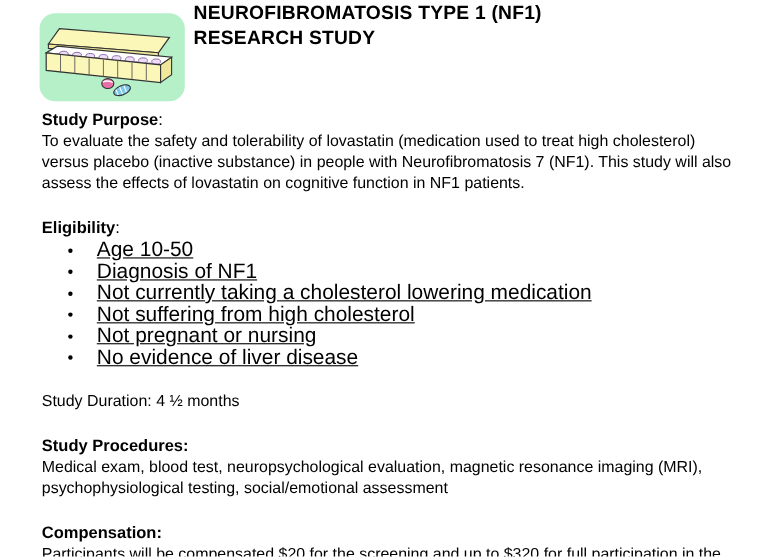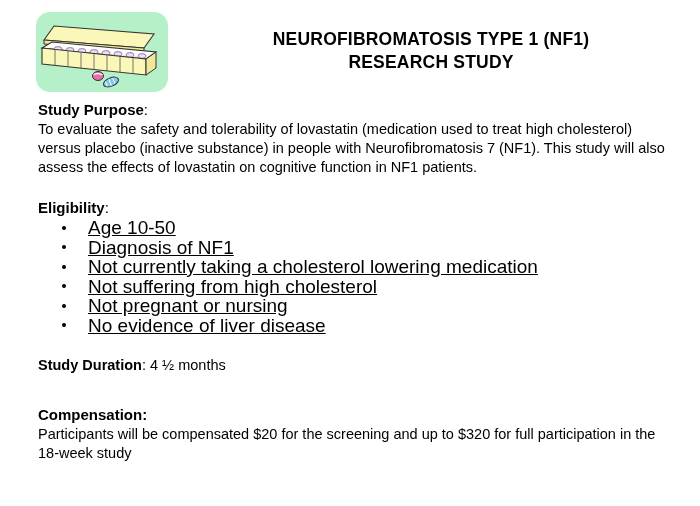--- a/index.html
+++ b/index.html
@@ -34,23 +34,23 @@
     height: 80px;
     background: #b5f0c9;
     border-radius: 14px;
     overflow: hidden;
   }
   .clipart svg { display: block; }
 
   .title-block {
     position: absolute;
     left: 176px;
-    top: 28px;
+    top: 0;
     width: 510px;
-    text-align: center;
+    text-align: left;
   }
   .title-line {
     font-size: 17.5px;
     font-weight: bold;
     letter-spacing: 0.2px;
     line-height: 23px;
     white-space: nowrap;
   }
 
   
@@ -74,21 +74,21 @@
     font-size: 14.5px;
     line-height: 19px;
     margin: 0;
   }
 
   .inline-heading {
     font-size: 14.5px;
     line-height: 19px;
     margin: 0;
   }
-  .inline-heading .lbl { font-weight: bold; }
+  .inline-heading .lbl { font-weight: normal; }
   .inline-heading .val { font-weight: normal; }
 
   ul.bullets {
     margin: 1px 0 0 0;
     padding: 0 0 0 24px;
     list-style: none;
   }
   ul.bullets li {
     font-size: 19px;
     line-height: 19.5px;
@@ -196,20 +196,24 @@
     </div>
 
     <div class="spacer-sm"></div>
 
     <div class="section">
       <p class="inline-heading"><span class="lbl">Study Duration</span><span class="val">: 4 ½ months</span></p>
     </div>
 
     <div class="spacer-sm"></div>
 
+    <div class="section">
+      <p class="heading">Study Procedures:</p>
+      <p class="para">Medical exam, blood test, neuropsychological evaluation, magnetic resonance imaging (MRI), psychophysiological testing, social/emotional assessment</p>
+    </div>
 
     <div class="spacer-sm"></div>
 
     <div class="section">
       <p class="heading">Compensation:</p>
       <p class="para">Participants will be compensated $20 for the screening and up to $320 for full participation in the 18-week study</p>
     </div>
 
   </div>
 </div>

